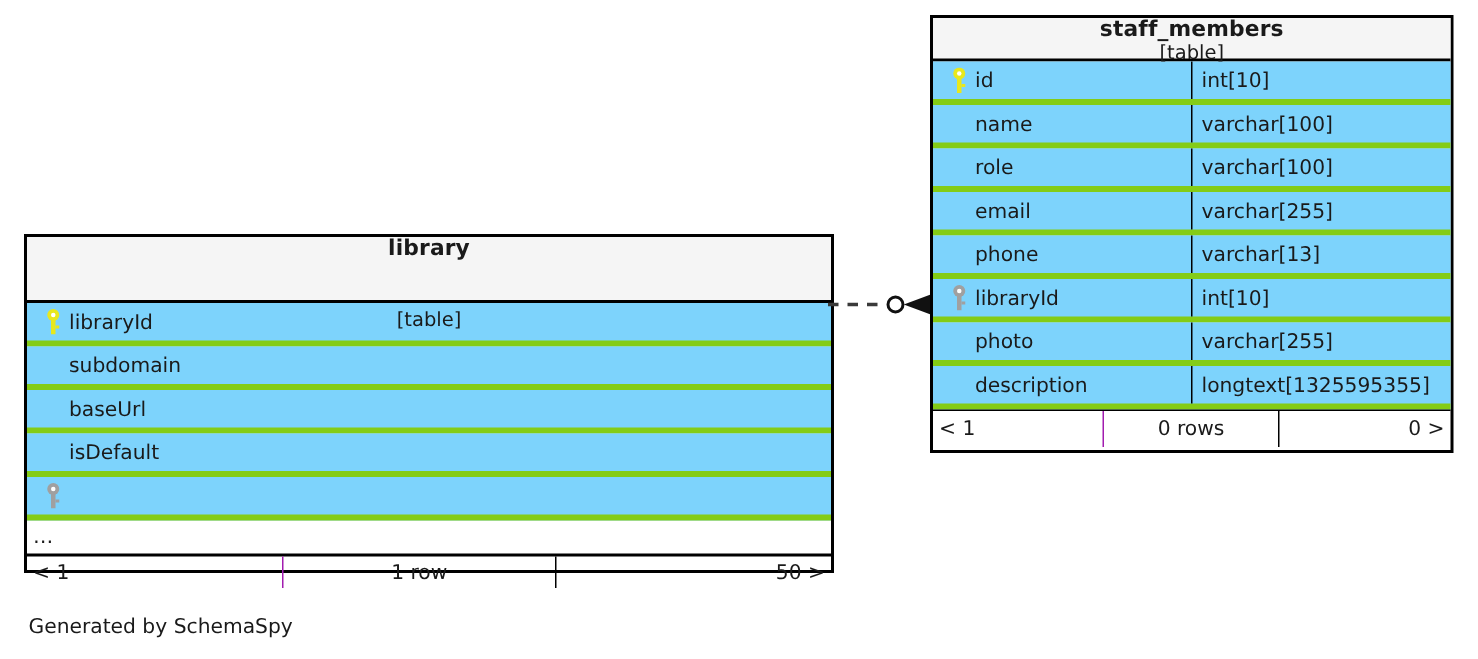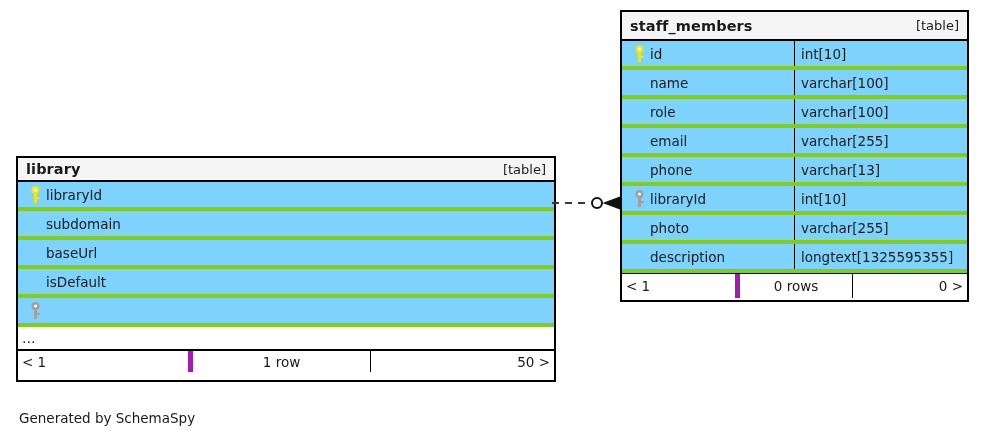--- a/index.html
+++ b/index.html
@@ -29,20 +29,21 @@
     box-sizing: border-box;
   }
   .tbl-header {
     background: #f5f5f5;
     border-bottom: 2px solid #000000;
     display: flex;
     align-items: center;
     justify-content: space-between;
     padding: 0 8px;
     box-sizing: border-box;
+    flex-direction: column;
   }
   .tbl-name {
     font-weight: bold;
     font-size: 14.5px;
     letter-spacing: 0.1px;
   }
   .tbl-tag {
     font-size: 13px;
     font-weight: normal;
   }
@@ -107,31 +108,31 @@
   }
   .foot-cell {
     display: flex;
     align-items: center;
     font-size: 13.5px;
     box-sizing: border-box;
     overflow: hidden;
     white-space: nowrap;
   }
   .foot-left { justify-content: flex-start; padding-left: 4px; }
-  .foot-mid  { justify-content: center; border-left: 5px solid #a21caf; }
+  .foot-mid  { justify-content: center; border-left: 1px solid #a21caf; }
   .foot-right{ justify-content: flex-end; padding-right: 4px; border-left: 1px solid #000000; }
 
   
   #library-table {
     left: 16px;
     top: 156px;
     width: 540px;
     height: 226px;
   }
-  #library-table .tbl-header { height: 24px; gap: 32px; }
+  #library-table .tbl-header { height: 44px; gap: 32px; }
   #library-table .tbl-row    { height: 29px; }
   #library-table .cell-name  { width: 100%; }
   #library-table .ellipsis-row { height: 23px; }
   #library-table .tbl-footer   { height: 22px; }
   #library-table .foot-left  { width: 170px; }
   #library-table .foot-mid   { width: 182px; }
   #library-table .foot-right { width: 184px; }
 
   #staff-table {
     left: 620px;

